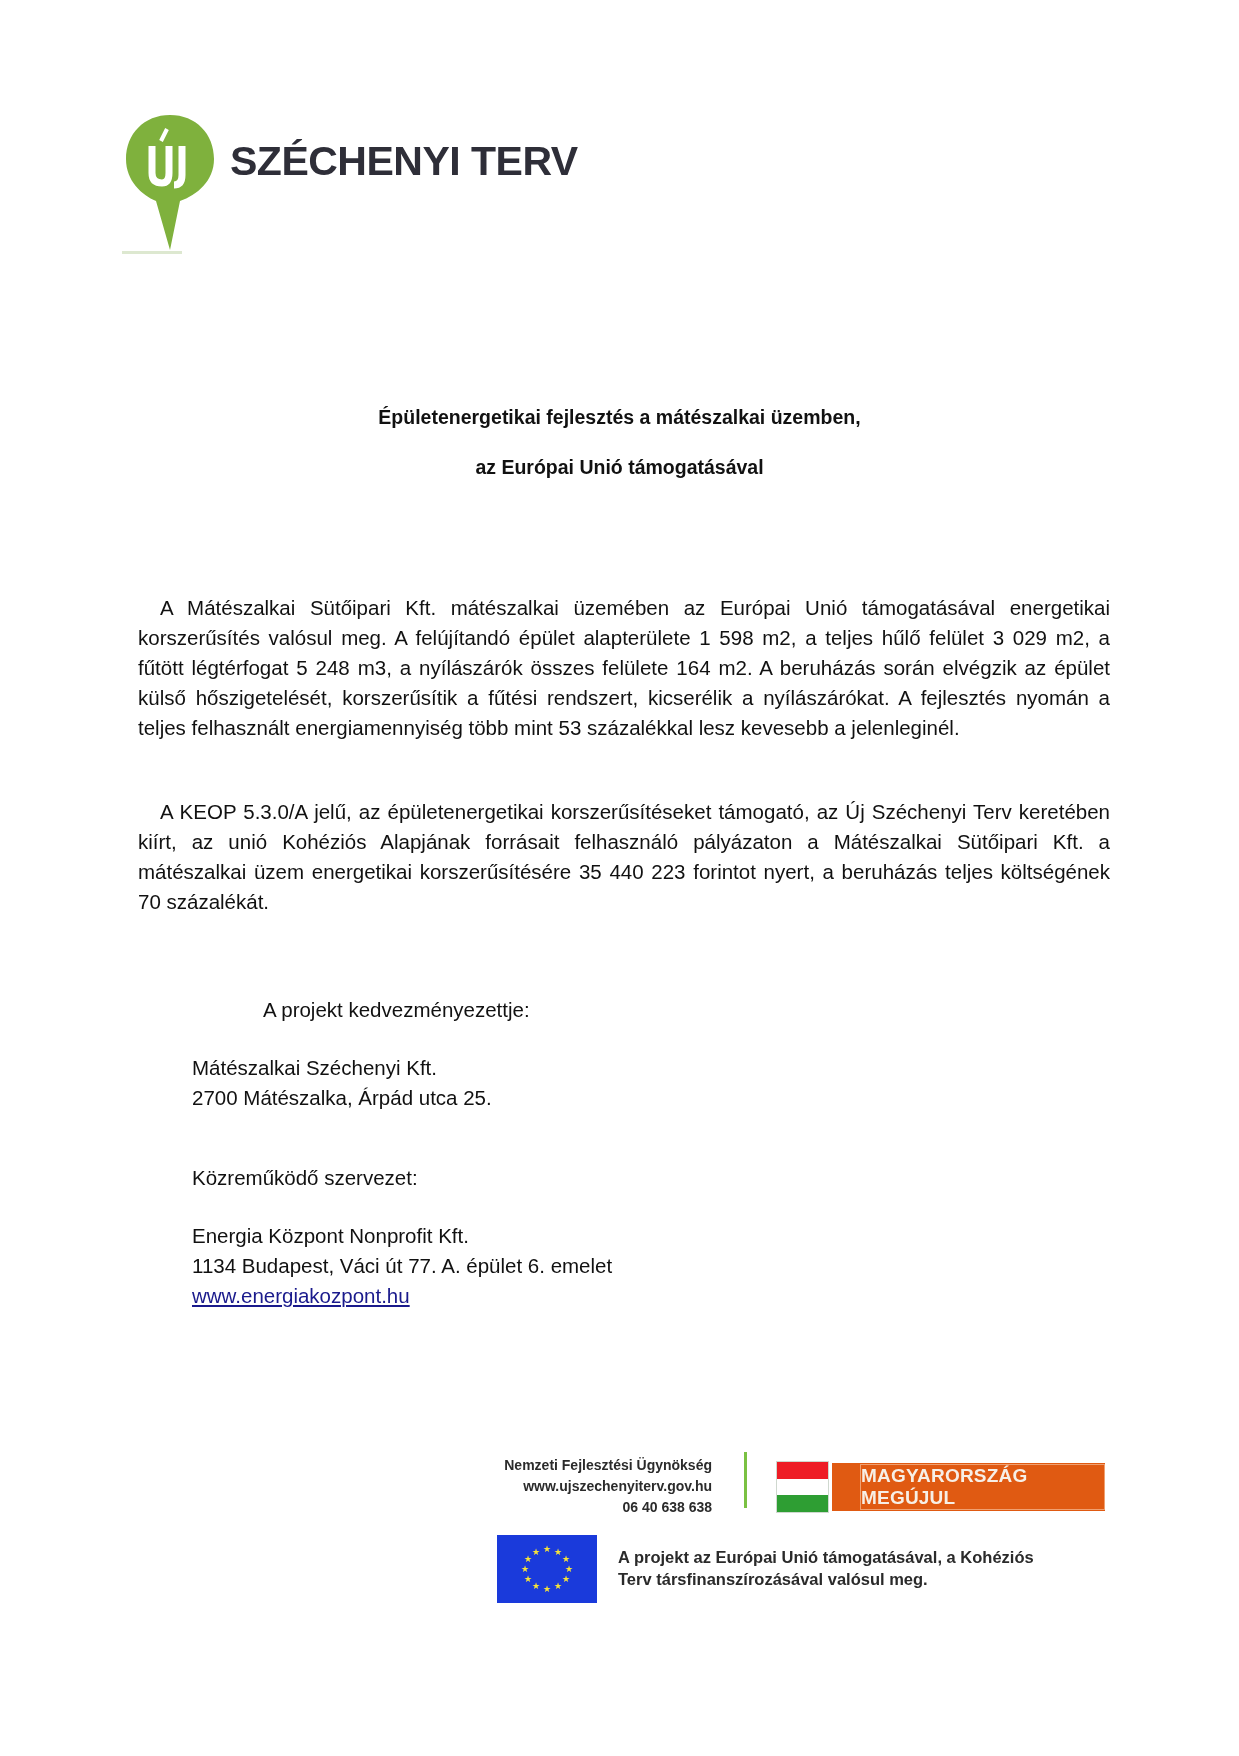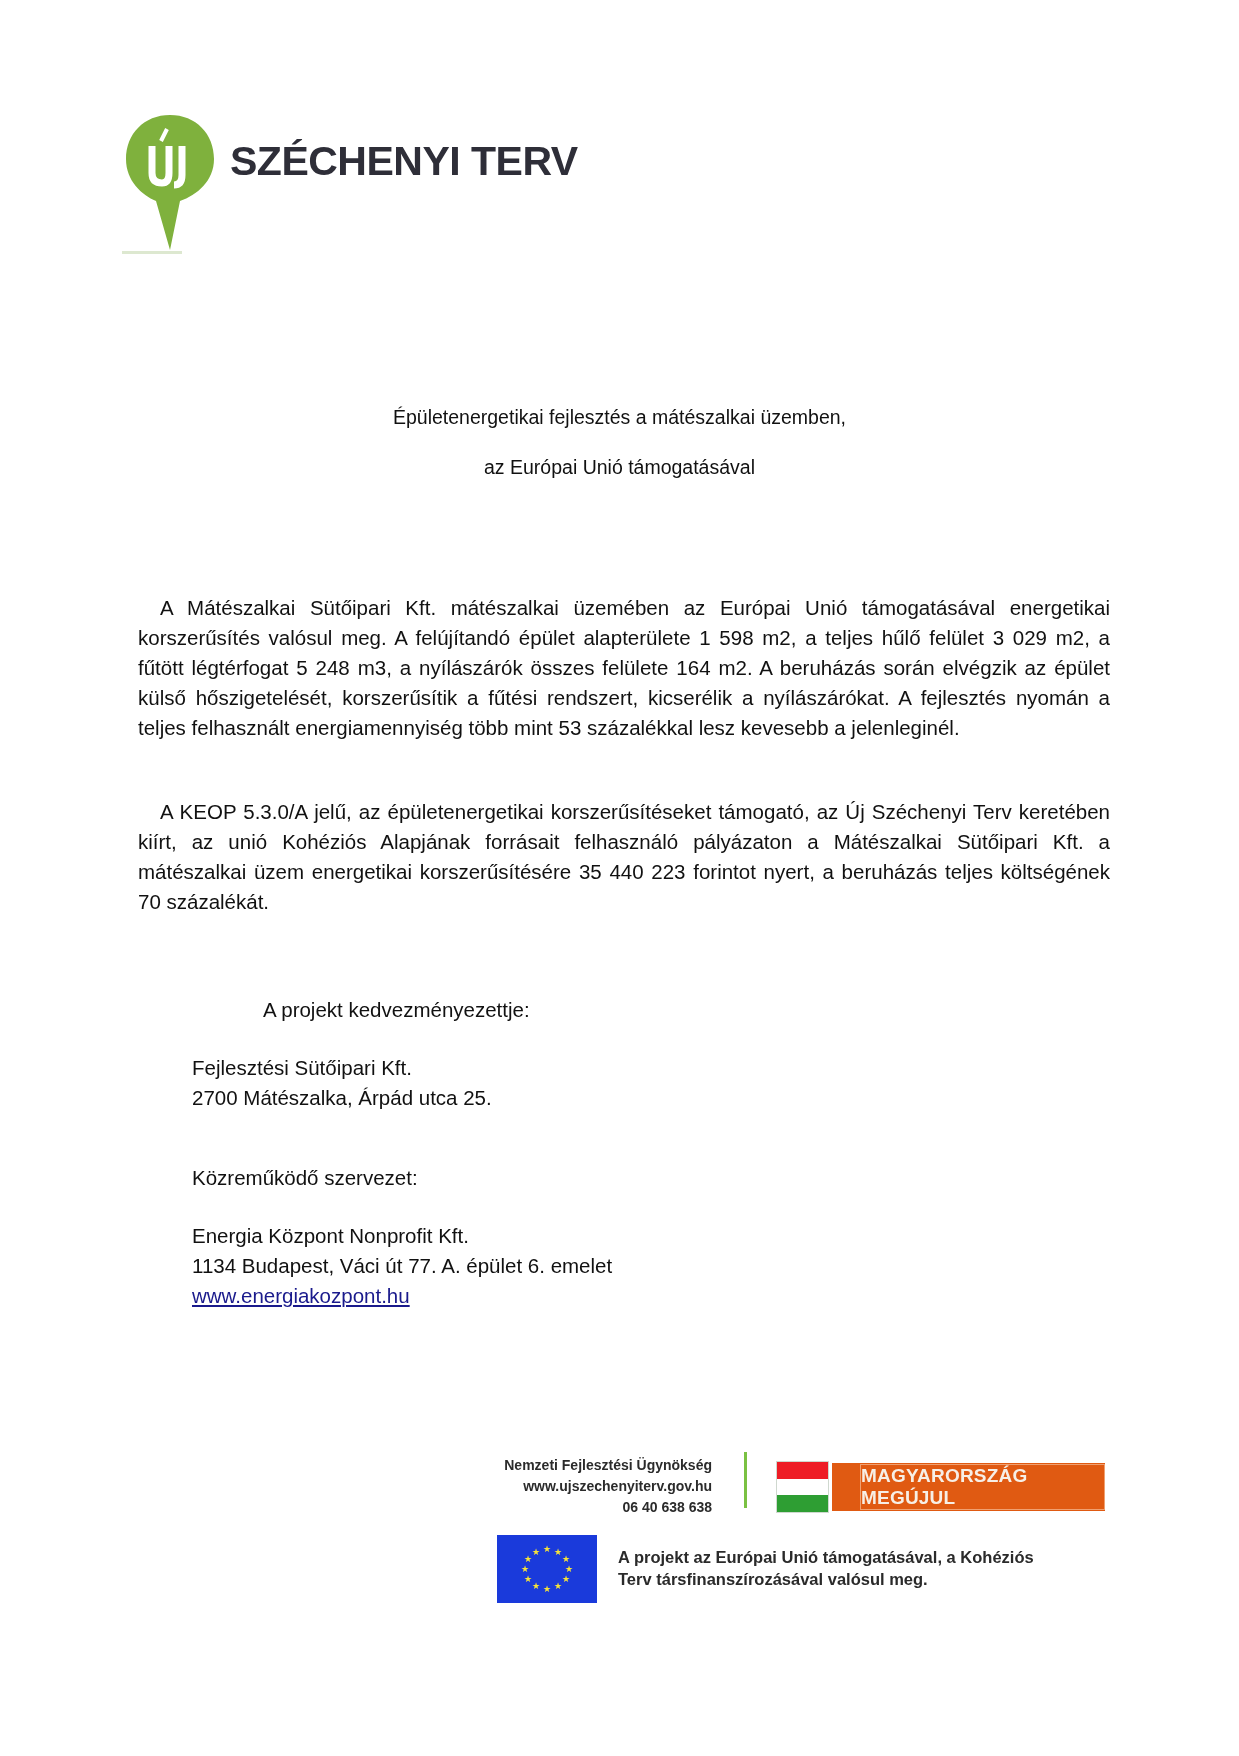--- a/index.html
+++ b/index.html
@@ -6,21 +6,21 @@
   body { width: 1239px; height: 1756px; position: relative; overflow: hidden;
          font-family: "DejaVu Sans", "Liberation Sans", sans-serif; color: #111; }
   .abs { position: absolute; }
 
   
   .logo-pin { left: 122px; top: 113px; width: 96px; height: 142px; }
   .logo-text { left: 230px; top: 138px; font-family: "Liberation Sans", sans-serif;
                font-weight: bold; font-size: 41px; letter-spacing: -0.5px; color: #2e2e38; }
 
   
-  .title { left: 0; width: 1239px; text-align: center; font-weight: normal; font-size: 19.5px;
+  .title { left: 0; width: 1239px; text-align: center; font-weight: bold; font-size: 19.5px;
            font-family: "Liberation Sans", "DejaVu Sans", sans-serif; }
   .title.l1 { top: 406px; }
   .title.l2 { top: 456px; }
 
   
   .body-para { left: 138px; width: 972px; font-size: 20.5px; line-height: 30px;
                text-align: justify; font-family: "Liberation Sans", "DejaVu Sans", sans-serif; }
   .body-para .indent { display: inline-block; width: 22px; }
   .para1 { top: 593px; }
   .para2 { top: 797px; }
@@ -61,21 +61,21 @@
 <div class="abs logo-text">SZÉCHENYI TERV</div>
 
 <div class="abs title l1">Épületenergetikai fejlesztés a mátészalkai üzemben,</div>
 <div class="abs title l2">az Európai Unió támogatásával</div>
 
 <div class="abs body-para para1"><span class="indent"></span><span>A Mátészalkai Sütőipari Kft. mátészalkai üzemében az Európai Unió támogatásával energetikai korszerűsítés valósul meg. A felújítandó épület alapterülete 1 598 m2, a teljes hűlő felület 3 029 m2, a fűtött légtérfogat 5 248 m3, a nyílászárók összes felülete 164 m2. A beruházás során elvégzik az épület külső hőszigetelését, korszerűsítik a fűtési rendszert, kicserélik a nyílászárókat. A fejlesztés nyomán a teljes felhasznált energiamennyiség több mint 53 százalékkal lesz kevesebb a jelenleginél.</span></div>
 <div class="abs body-para para2"><span class="indent"></span><span>A KEOP 5.3.0/A jelű, az épületenergetikai korszerűsítéseket támogató, az Új Széchenyi Terv keretében kiírt, az unió Kohéziós Alapjának forrásait felhasználó pályázaton a Mátészalkai Sütőipari Kft. a mátészalkai üzem energetikai korszerűsítésére 35 440 223 forintot nyert, a beruházás teljes költségének 70 százalékát.</span></div>
 
 <div class="abs info benef-label">A projekt kedvezményezettje:</div>
 <div class="abs info benef-block">
-  <div>Fejlesztési Sütőipari Kft.</div>
+  <div>Mátészalkai Széchenyi Kft.</div>
   <div>2700 Mátészalka, Árpád utca 25.</div>
 </div>
 
 <div class="abs info coop-label">Közreműködő szervezet:</div>
 <div class="abs info coop-block">
   <div>Energia Központ Nonprofit Kft.</div>
   <div>1134 Budapest, Váci út 77. A. épület 6. emelet</div>
   <a class="link">www.energiakozpont.hu</a>
 </div>
 

